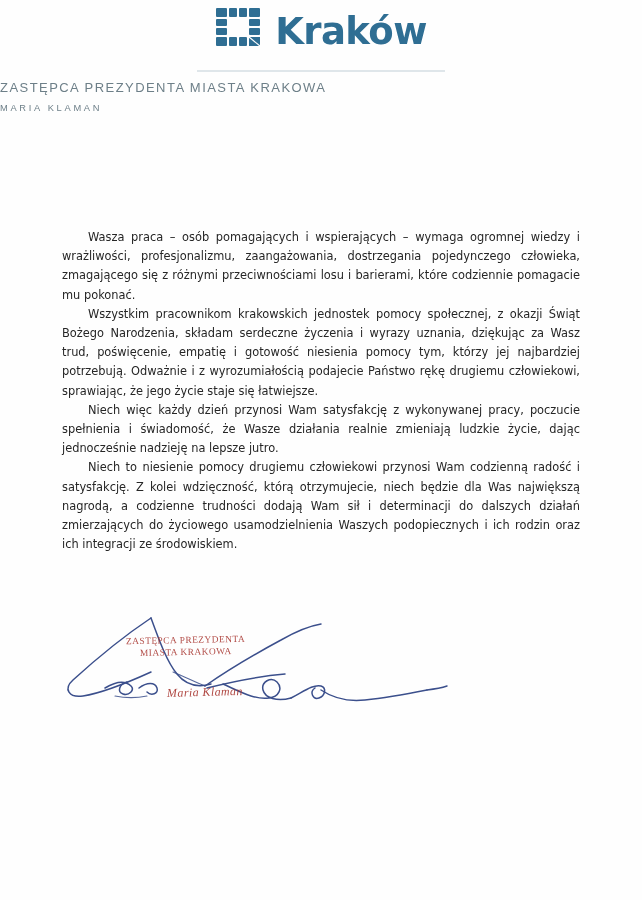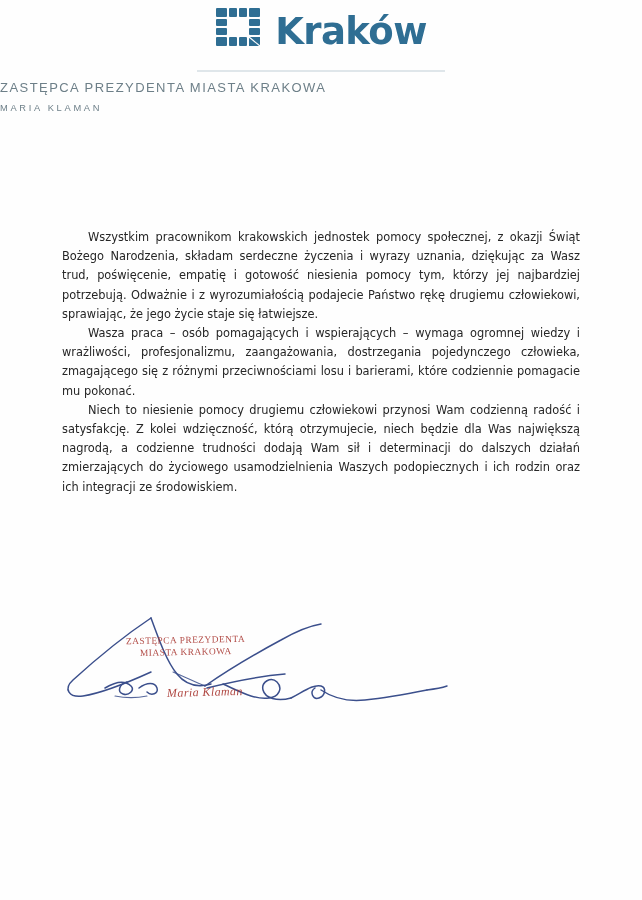--- a/index.html
+++ b/index.html
@@ -179,22 +179,23 @@
       <span class="wordmark">Kraków</span>
     </div>
 
     <div class="rule"></div>
 
     <div class="lh-line1">ZASTĘPCA PREZYDENTA MIASTA KRAKOWA</div>
     <div class="lh-line2">MARIA KLAMAN</div>
   </div>
 
   <div class="letter-body">
+    <p>Wasza praca – osób pomagających i wspierających – wymaga ogromnej wiedzy i wrażliwości, profesjonalizmu, zaangażowania, dostrzegania pojedynczego człowieka, zmagającego się z różnymi przeciwnościami losu i barierami, które codziennie pomagacie mu pokonać.</p>
     <p>Wszystkim pracownikom krakowskich jednostek pomocy społecznej, z okazji Świąt Bożego Narodzenia, składam serdeczne życzenia i wyrazy uznania, dziękując za Wasz trud, poświęcenie, empatię i gotowość niesienia pomocy tym, którzy jej najbardziej potrzebują. Odważnie i z wyrozumiałością podajecie Państwo rękę drugiemu człowiekowi, sprawiając, że jego życie staje się łatwiejsze.</p>
-    <p>Wasza praca – osób pomagających i wspierających – wymaga ogromnej wiedzy i wrażliwości, profesjonalizmu, zaangażowania, dostrzegania pojedynczego człowieka, zmagającego się z różnymi przeciwnościami losu i barierami, które codziennie pomagacie mu pokonać.</p>
+    <p>Niech więc każdy dzień przynosi Wam satysfakcję z wykonywanej pracy, poczucie spełnienia i świadomość, że Wasze działania realnie zmieniają ludzkie życie, dając jednocześnie nadzieję na lepsze jutro.</p>
     <p>Niech to niesienie pomocy drugiemu człowiekowi przynosi Wam codzienną radość i satysfakcję. Z kolei wdzięczność, którą otrzymujecie, niech będzie dla Was największą nagrodą, a codzienne trudności dodają Wam sił i determinacji do dalszych działań zmierzających do życiowego usamodzielnienia Waszych podopiecznych i ich rodzin oraz ich integracji ze środowiskiem.</p>
   </div>
 
   <div class="signature-block">
 
     <svg class="sig-svg" width="400" height="110" viewBox="0 0 400 110" xmlns="http://www.w3.org/2000/svg" aria-hidden="true">
       <g fill="none" stroke="#3b4f8c" stroke-width="1.5" stroke-linecap="round">
         <path d="M96 6 C72 22, 40 48, 18 68 C8 77, 14 86, 28 84 C48 81, 74 70, 96 60"></path>
         <path d="M96 6 C104 28, 112 50, 122 62 C130 72, 142 76, 156 72"></path>
         <path d="M50 76 C60 70, 70 68, 76 74 C80 78, 74 84, 68 82 C62 80, 64 72, 72 70"></path>

